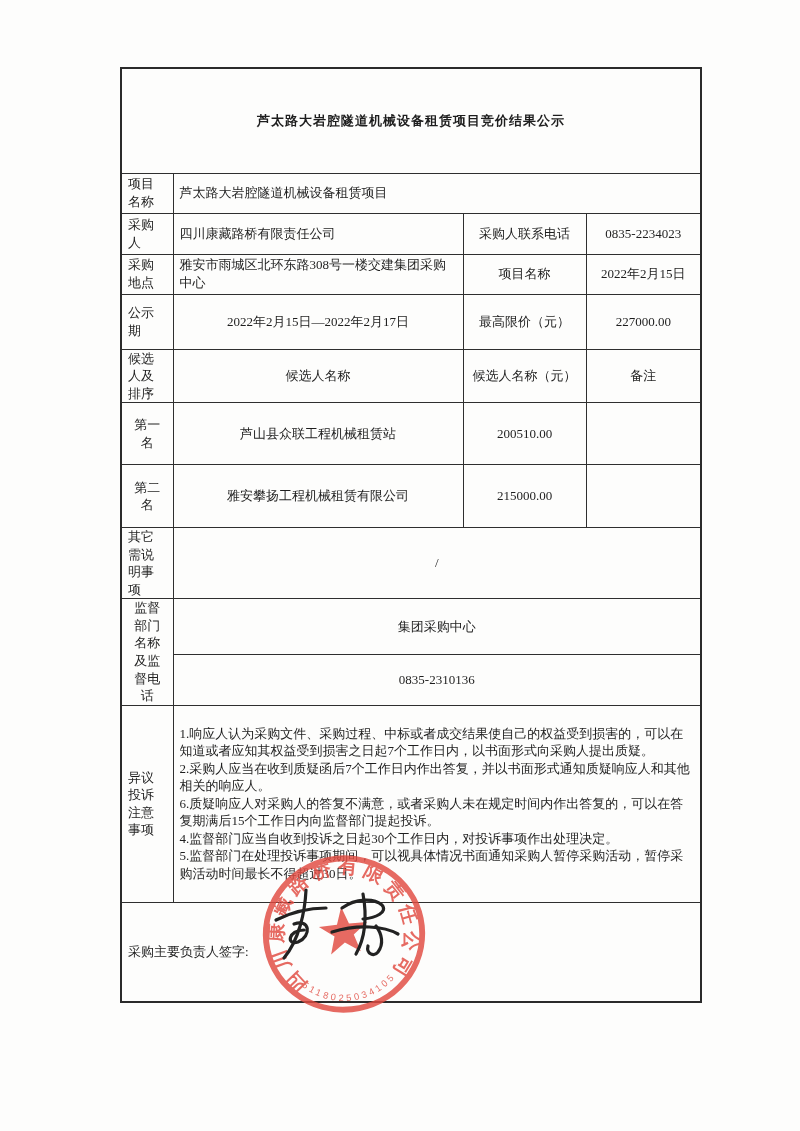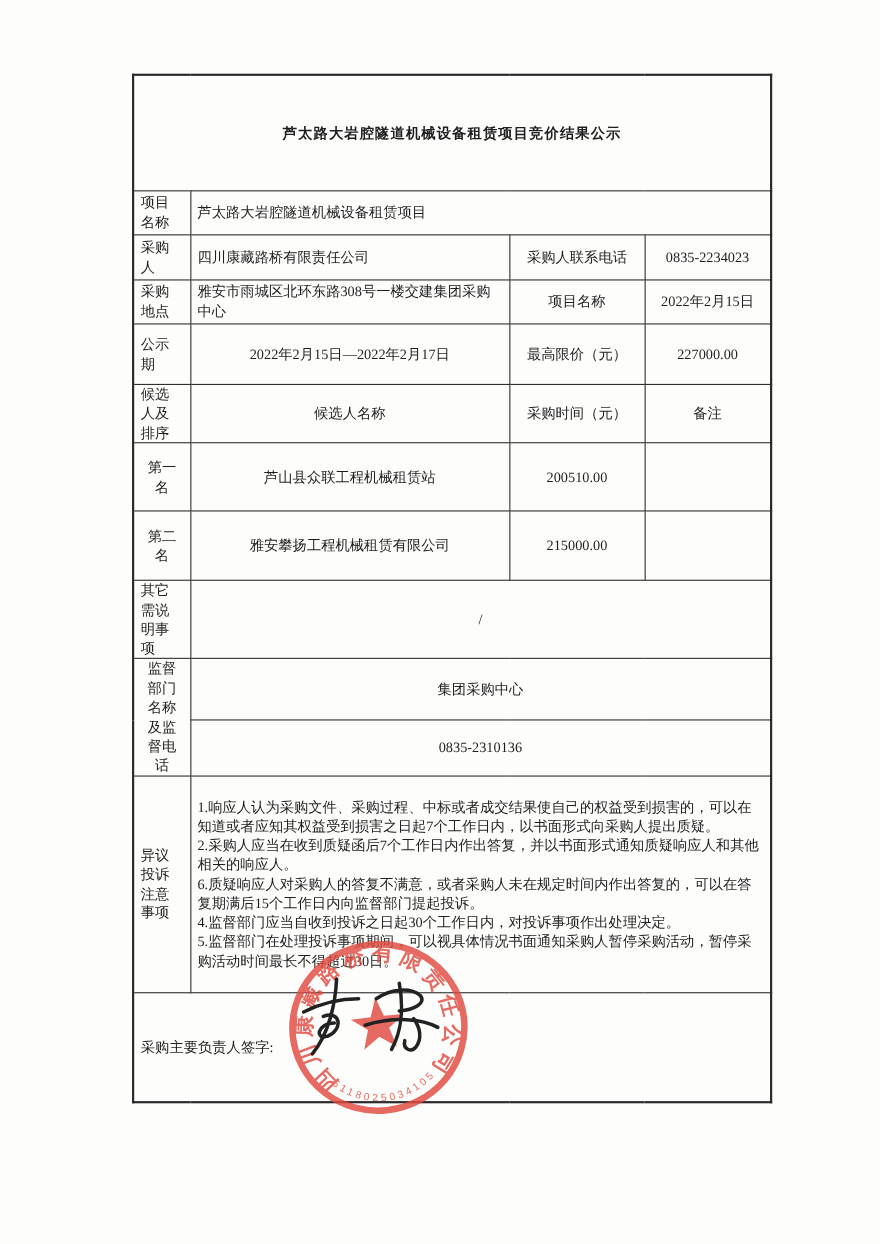--- a/index.html
+++ b/index.html
@@ -94,21 +94,21 @@
     <tr style="height:55px">
       <td class="lbl">公示期</td>
       <td class="c">2022年2月15日—2022年2月17日</td>
       <td class="c">最高限价（元）</td>
       <td class="c">227000.00</td>
     </tr>
 
     <tr style="height:45px">
       <td class="lbl">候选人及排序</td>
       <td class="c">候选人名称</td>
-      <td class="c">采购时间（元）</td>
+      <td class="c">候选人名称（元）</td>
       <td class="c">备注</td>
     </tr>
 
     <tr style="height:62px">
       <td class="c">第一名</td>
       <td class="c">芦山县众联工程机械租赁站</td>
       <td class="c">200510.00</td>
       <td class="c"></td>
     </tr>
 

